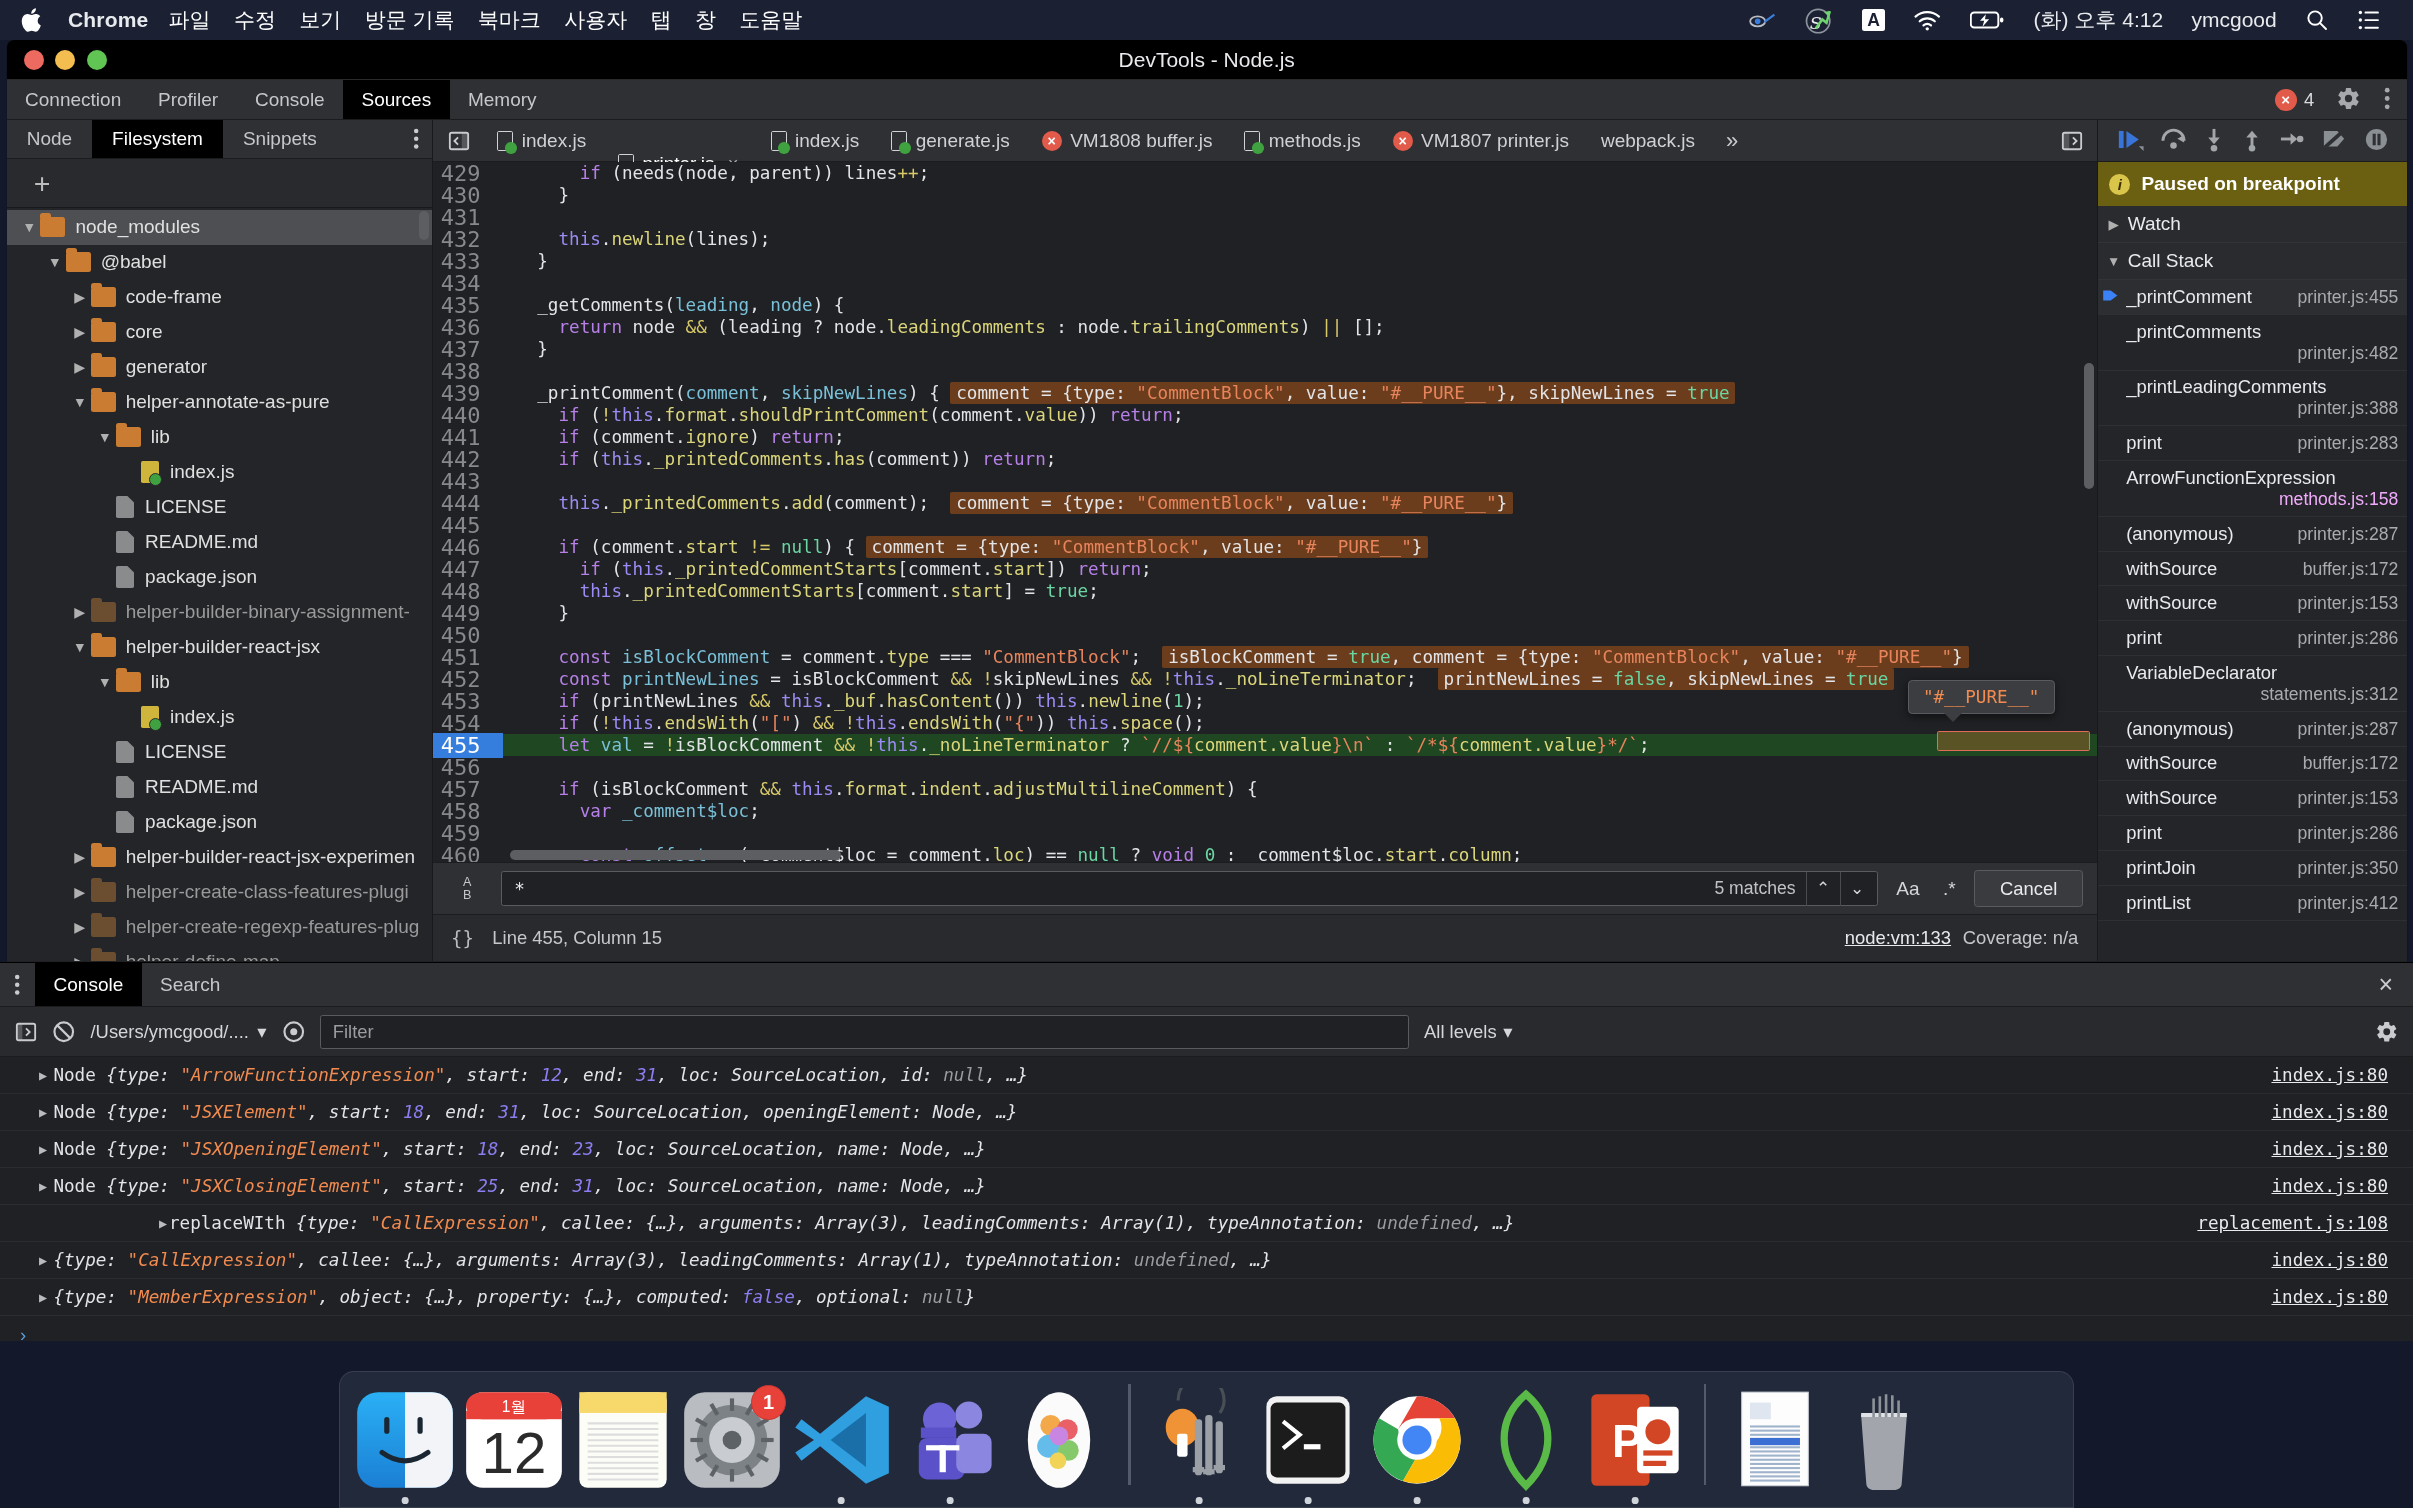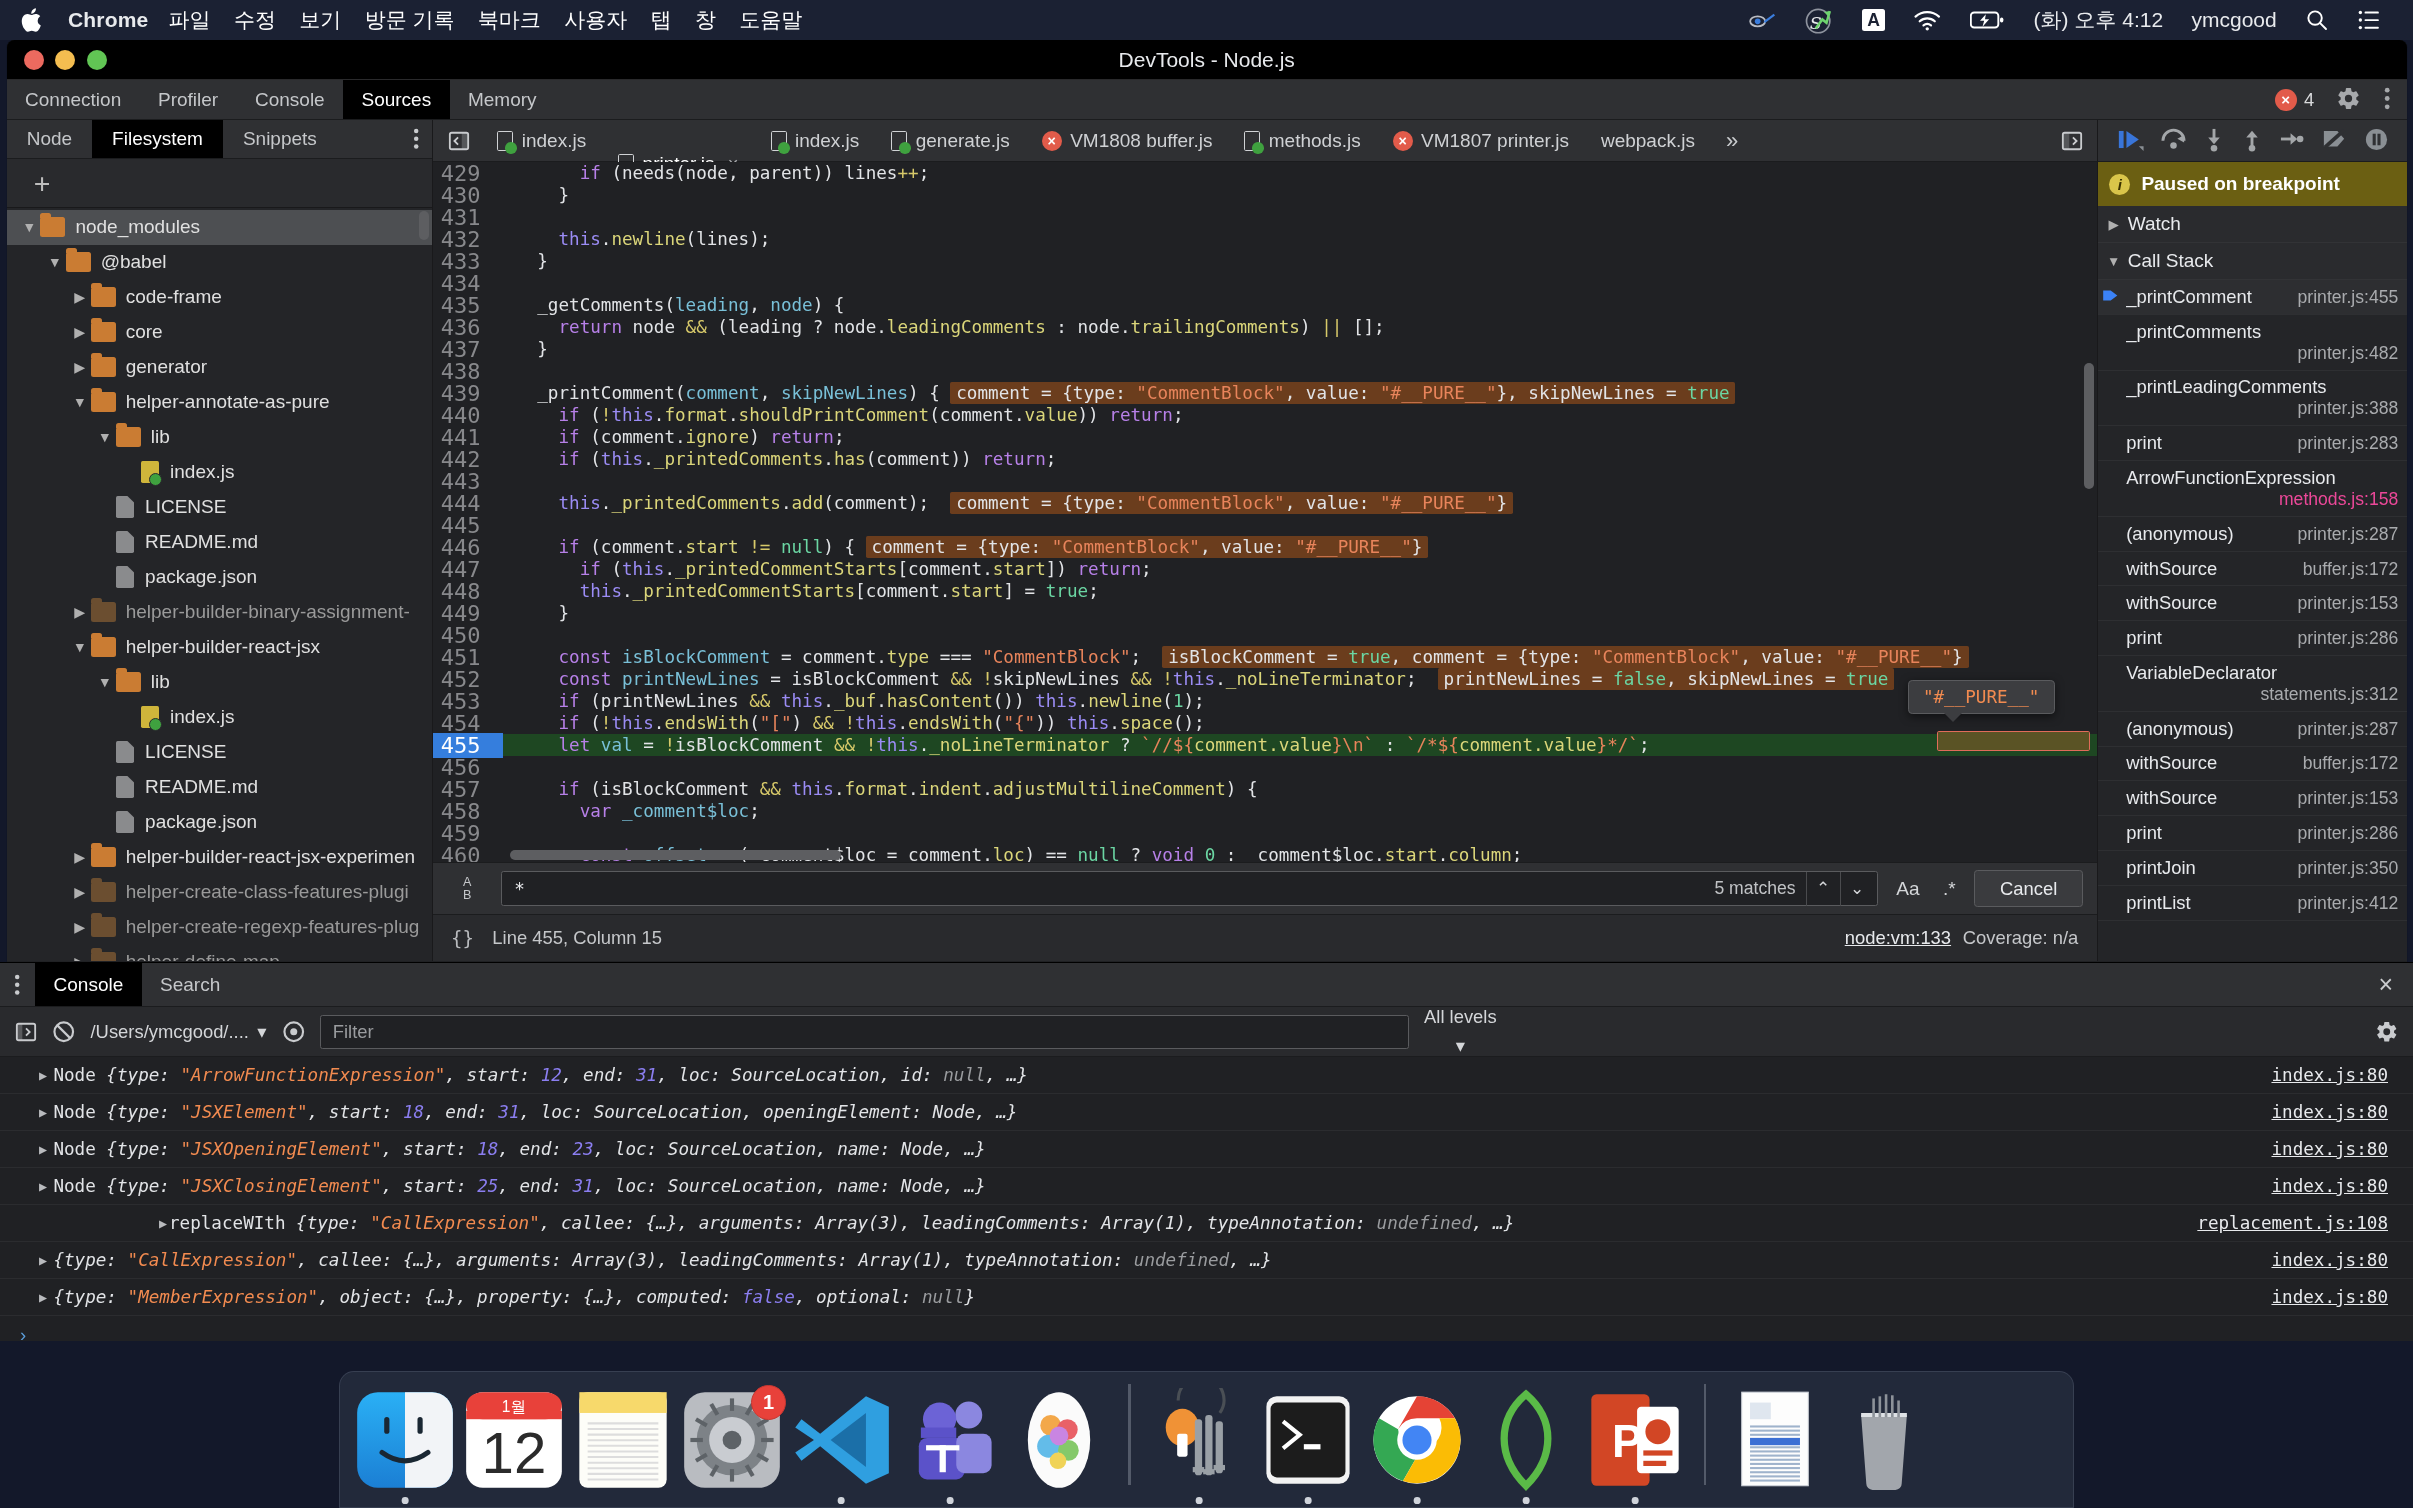--- a/index.html
+++ b/index.html
@@ -212,21 +212,21 @@
   .dtab { display:flex; align-items:center; padding:0 18.4px; font-size:19px; color:#c5c7ca; }
   .dtab.active { background:#000; color:#fff; }
   #drawerclose { margin-left:auto; display:flex; align-items:center; padding:0 20px; font-size:25px; color:#c9cbce; }
   #consoletoolbar { height:50px; background:#292a2d; display:flex; align-items:center; gap:15px; padding:0 15px; border-bottom:0.8px solid #1b1c1e;}
   .ctic { color:#c9cbce; display:flex; align-items:center; }
   .ctx-sel { display:flex; gap:8.4px; font-size:18.4px; color:#d4d6d9; }
   #filterfield {
     flex:1; max-width:1089px; height:34px; background:#202124; border:0.8px solid #5a5b5e; border-radius:2.5px;
     display:flex; align-items:center; padding-left:11.7px; font-size:18.4px; color:#9a9c9f;
   }
-  .levels { font-size:18.4px; color:#d4d6d9; display:flex; align-items:center; gap:6.7px;flex-direction:column; }
+  .levels { font-size:18.4px; color:#d4d6d9; display:flex; align-items:center; gap:6.7px; }
   #consolegear { margin-left:auto; display:flex; align-items:center; padding-left:17px;}
   #conlist { position:relative; }
   .crow {
     display:flex; align-items:center; height:37px; border-bottom:0.8px solid #2b2c2f;
     font-family:"DejaVu Sans Mono", monospace; font-size:17.6px; padding-left:35px; position:relative;
   }
   .crow .arrow { position:absolute; left:39px; color:#b9bbbe; font-size:13.4px; }
   .crow .body { padding-left:18.4px; white-space:pre; color:#e2e4e7; font-style:italic; }
   .crow .srclink { margin-left:auto; padding-right:25px; color:#e8eaed; text-decoration:underline; font-size:17.6px; font-style:normal;}
   .c-str { color:#f28b50; font-style:italic;}
@@ -730,21 +730,21 @@
           </div>
           <div class="frame">
             <span class="fmarker"></span>
             <span class="fname">print</span>
             <span class="floc">printer.js:283</span>
           </div>
           <div class="frame" style="display: block; padding-left: 28.5px;">
             <div style="display:flex;align-items:center;">
               <span class="fname">ArrowFunctionExpression</span>
             </div>
-            <div style="text-align:right;color:#ec4899;font-size:17.6px;">methods.js:158</div>
+            <div style="text-align:right;color:#f0abfc;font-size:17.6px;">methods.js:158</div>
           </div>
           <div class="frame">
             <span class="fmarker"></span>
             <span class="fname">(anonymous)</span>
             <span class="floc">printer.js:287</span>
           </div>
           <div class="frame">
             <span class="fmarker"></span>
             <span class="fname">withSource</span>
             <span class="floc">buffer.js:172</span>

